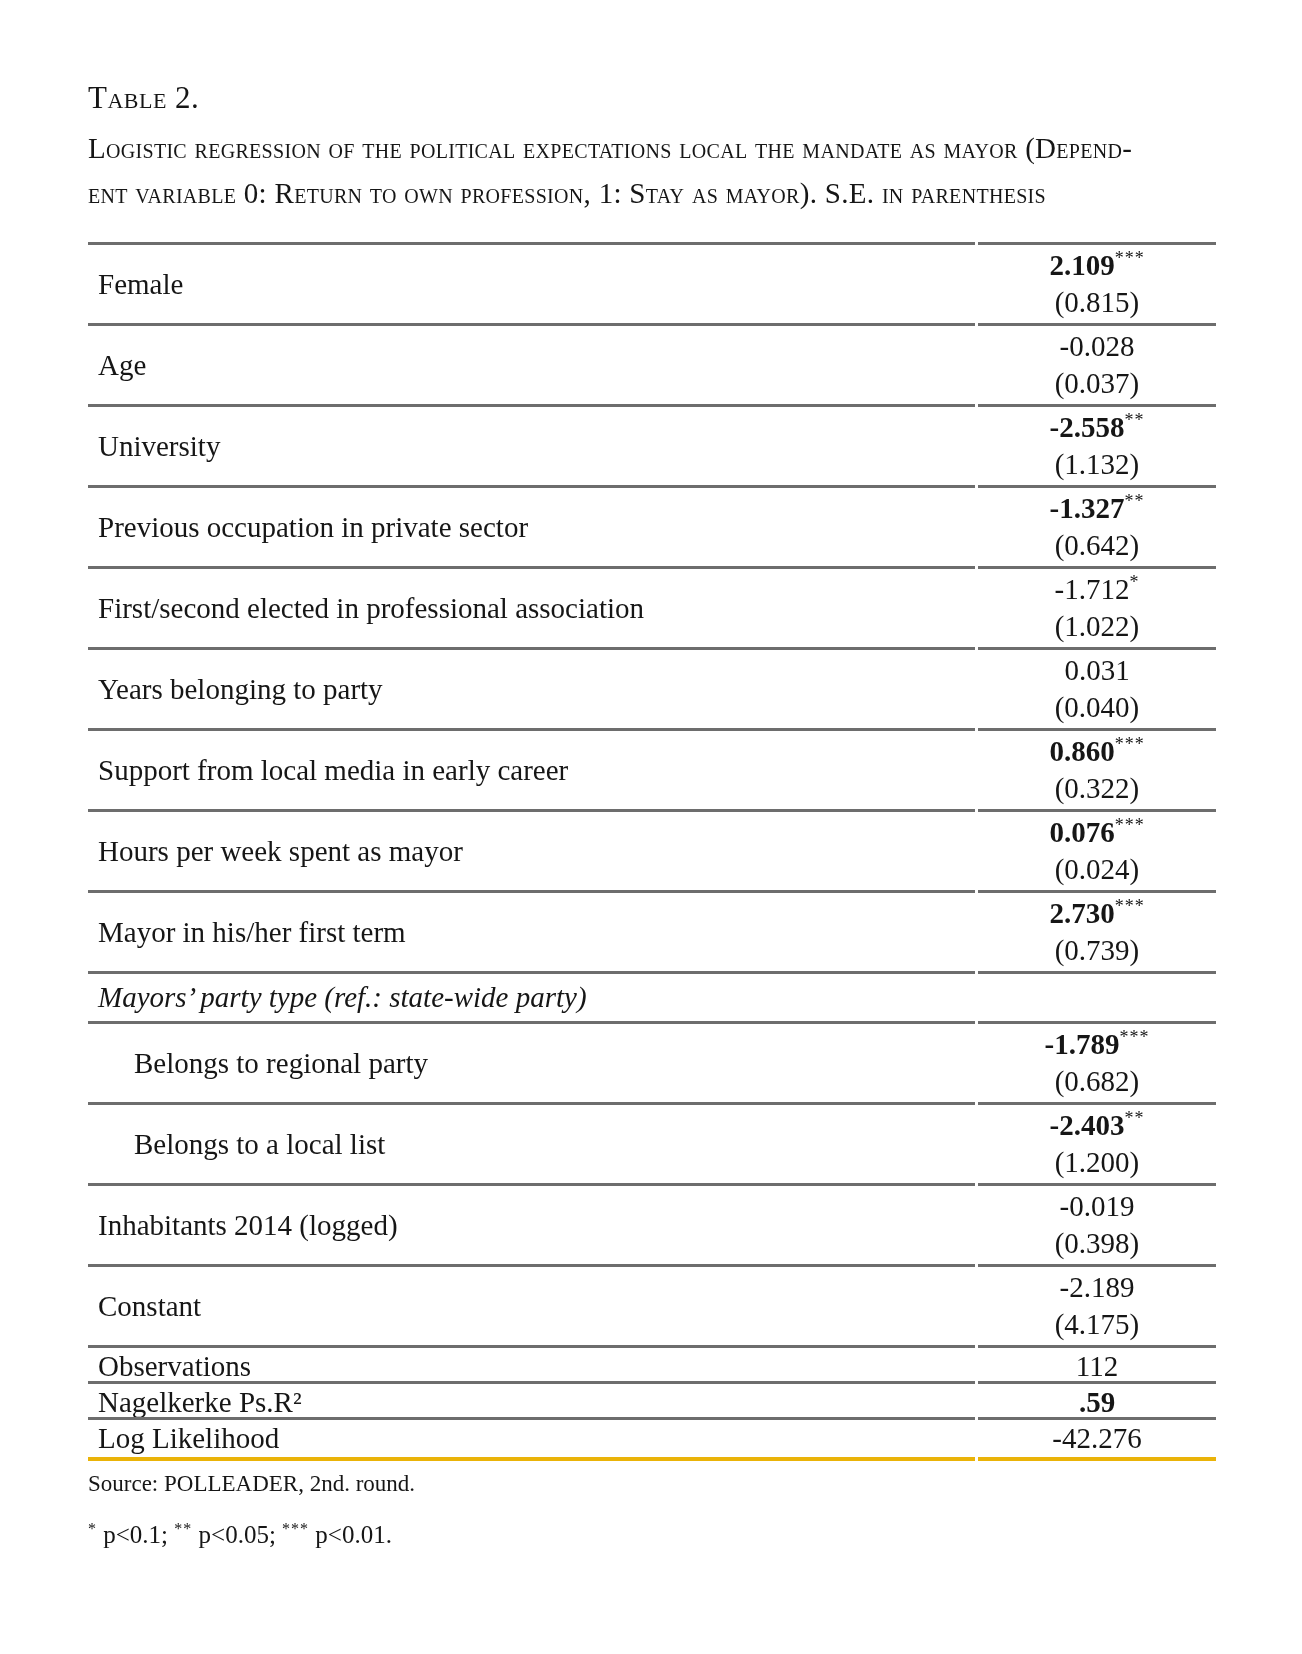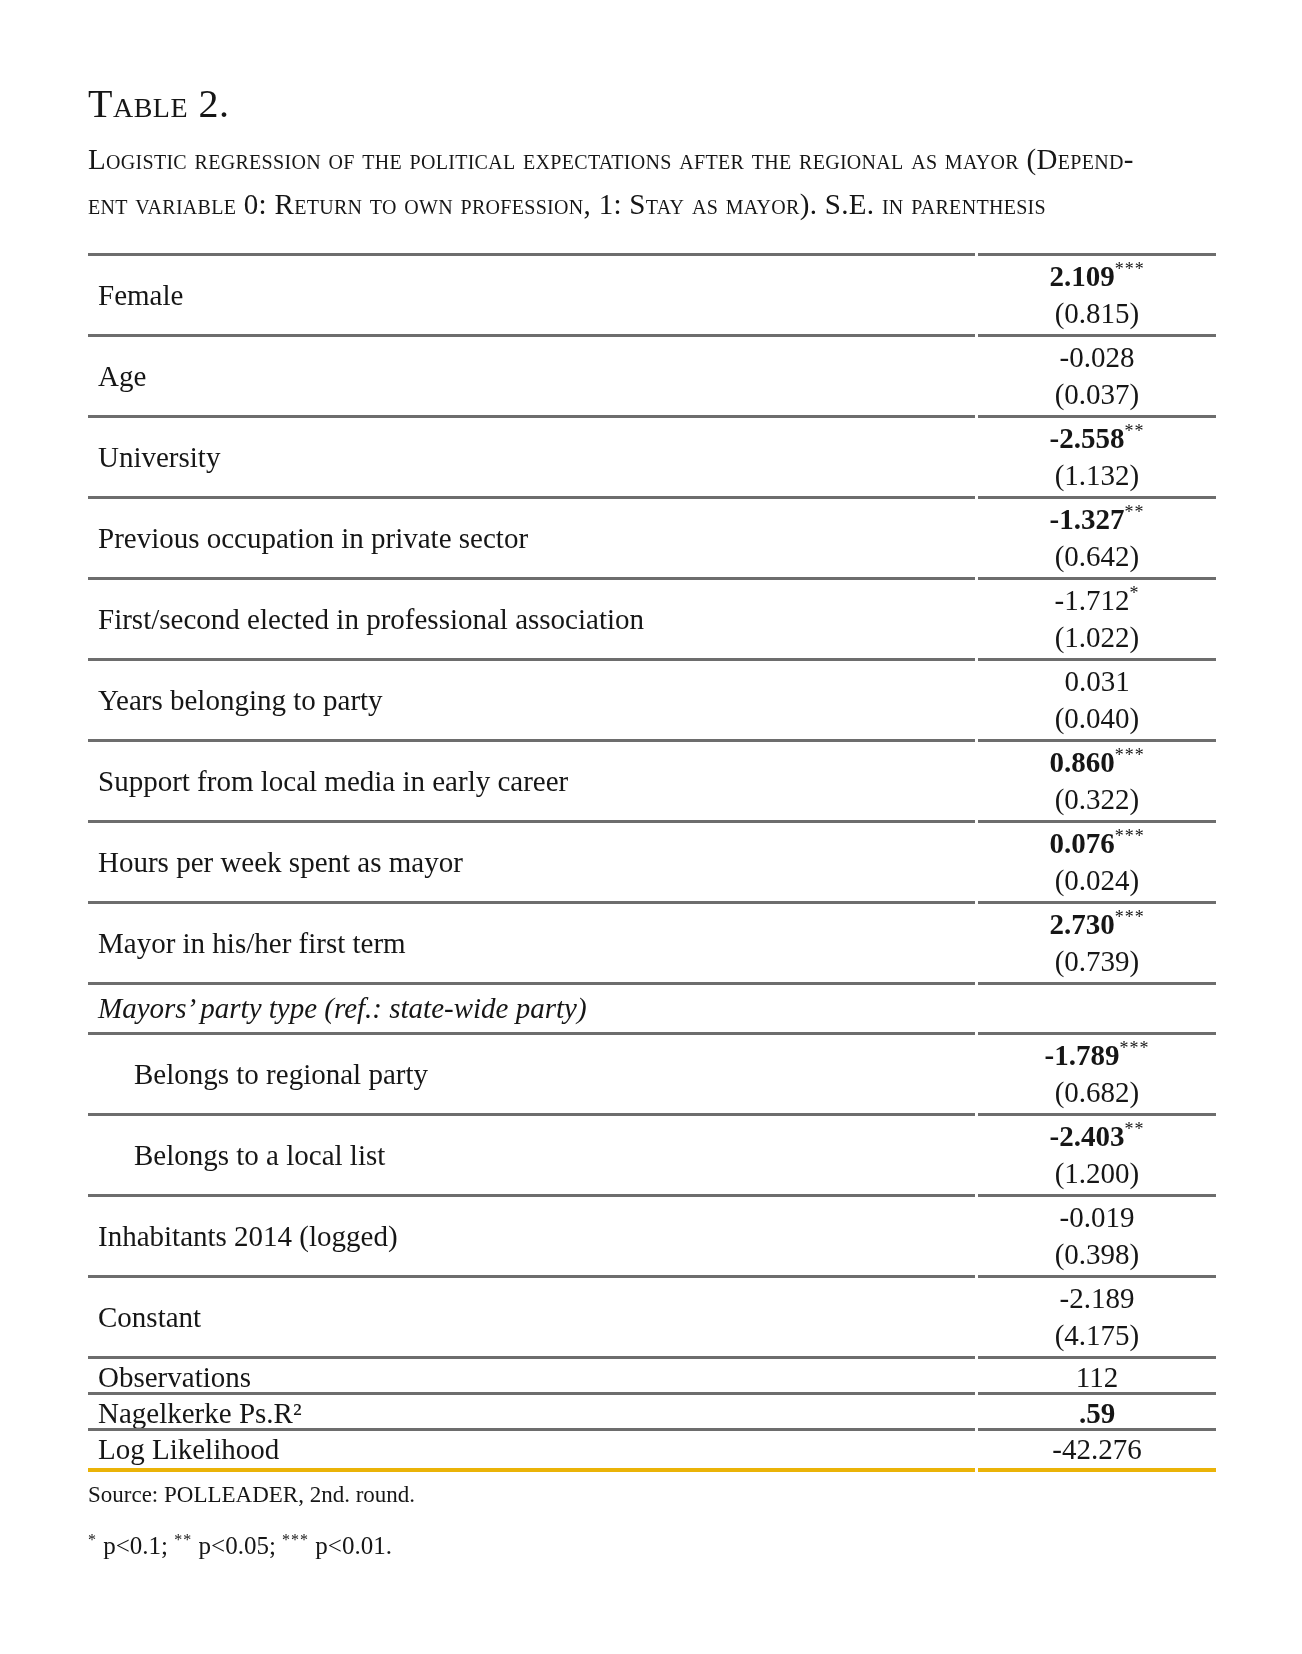--- a/index.html
+++ b/index.html
@@ -8,21 +8,21 @@
     background: #ffffff;
     font-family: "Liberation Serif", "DejaVu Serif", serif;
     color: #161616;
     position: relative;
     overflow: hidden;
   }
   .page { position: absolute; left: 88px; top: 80px; width: 1128px; }
 
   .title {
     font-variant: small-caps;
-    font-size: 40px;
+    font-size: 31px;
     letter-spacing: 0.5px;
   }
   .caption {
     margin-top: 10px;
     font-variant: small-caps;
     font-size: 29px;
     line-height: 45px;
     letter-spacing: 0.3px;
   }
   .caption .cap-line { white-space: nowrap; }
@@ -64,21 +64,21 @@
   .footer-source { margin-top: 18px; font-size: 23px; }
   .footnote { margin-top: 24px; font-size: 25px; }
   .footnote sup.stars { font-size: 16px; }
 </style>
 </head>
 <body>
 
 <div class="page">
   <div class="title">Table 2.</div>
   <div class="caption">
-      <div class="cap-line">Logistic regression of the political expectations after the regional as mayor (Depend-</div>
+      <div class="cap-line">Logistic regression of the political expectations local the mandate as mayor (Depend-</div>
       <div class="cap-line">ent variable 0: Return to own profession, 1: Stay as mayor). S.E. in parenthesis</div>
     </div>
   <div class="reg-table">
     <div id="coef-rows">
         <div class="crow coef-row">
           <div class="lbl">Female</div>
           <div class="val">
             <div class="coefline bold">2.109<sup class="stars">***</sup></div>
             <div class="seline">(0.815)</div>
           </div>

